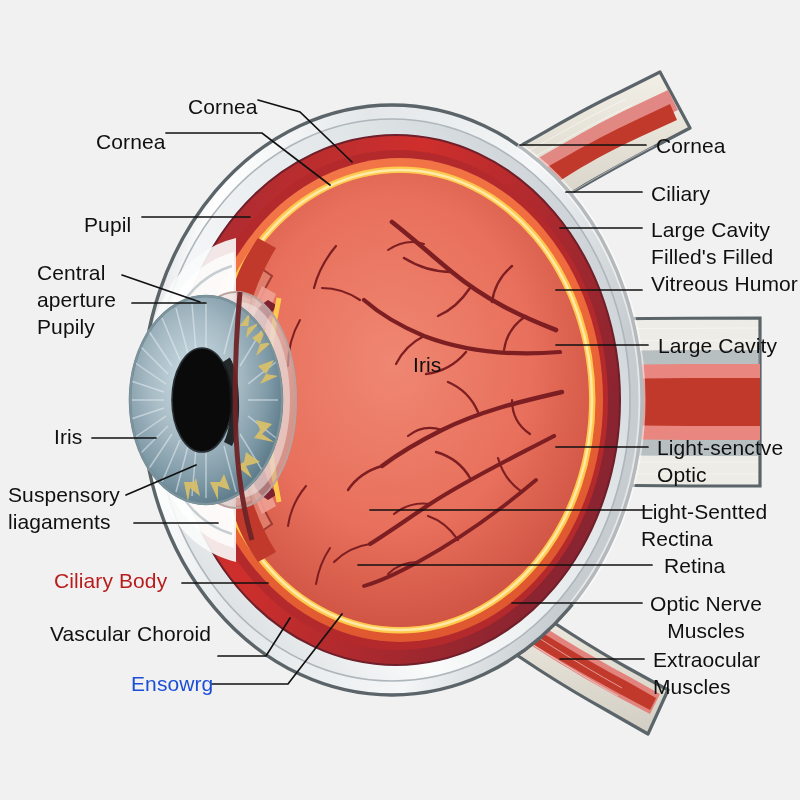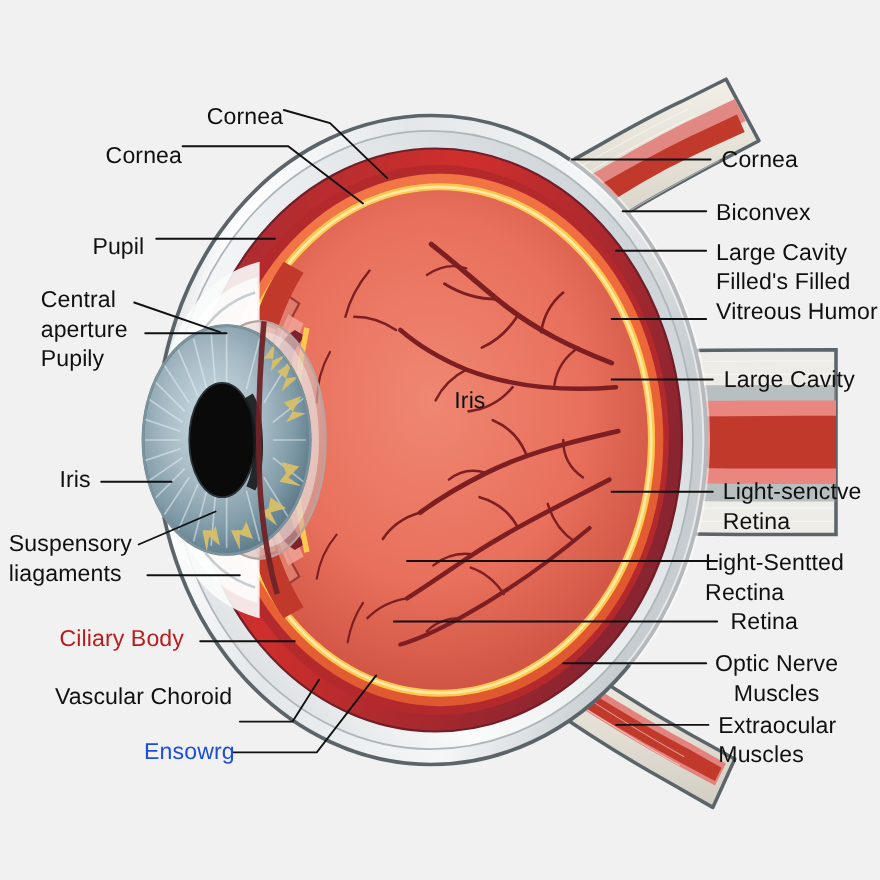--- a/index.html
+++ b/index.html
@@ -359,27 +359,27 @@
     <div class="lbl l" style="left: 54px; top: 423px; color: rgb(16, 16, 16);">Iris</div>
     <div class="lbl l" style="left: 8px; top: 481px; color: rgb(16, 16, 16);">Suspensory
 liagaments</div>
     <div class="lbl l" style="left: 54px; top: 567px; color: #b91c1c;">Ciliary Body</div>
     <div class="lbl l" style="left: 50px; top: 620px; color: rgb(16, 16, 16);">Vascular Choroid</div>
     <div class="lbl l" style="left: 131px; top: 670px; color: #1d4ed8;">Ensowrg</div>
   </div>
 
   <div>
     <div class="lbl r" style="left: 656px; top: 132px; color: rgb(16, 16, 16);">Cornea</div>
-    <div class="lbl r" style="left: 651px; top: 180px; color: rgb(16, 16, 16);">Biconvex</div>
+    <div class="lbl r" style="left: 651px; top: 180px; color: rgb(16, 16, 16);">Ciliary</div>
     <div class="lbl r" style="left: 651px; top: 216px; color: rgb(16, 16, 16);">Large Cavity
 Filled's Filled
 Vitreous Humor</div>
     <div class="lbl r" style="left: 658px; top: 332px; color: rgb(16, 16, 16);">Large Cavity</div>
     <div class="lbl r" style="left: 657px; top: 434px; color: rgb(16, 16, 16);">Light-senctve
-Retina</div>
+Optic</div>
     <div class="lbl r" style="left: 641px; top: 498px; color: rgb(16, 16, 16);">Light-Sentted
 Rectina</div>
     <div class="lbl r" style="left: 664px; top: 552px; color: rgb(16, 16, 16);">Retina</div>
     <div class="lbl r" style="left: 650px; top: 590px; color: rgb(16, 16, 16); text-align: center;">Optic Nerve
 Muscles</div>
     <div class="lbl r" style="left: 653px; top: 646px; color: rgb(16, 16, 16);">Extraocular
 Muscles</div>
   </div>
 
   <div>

